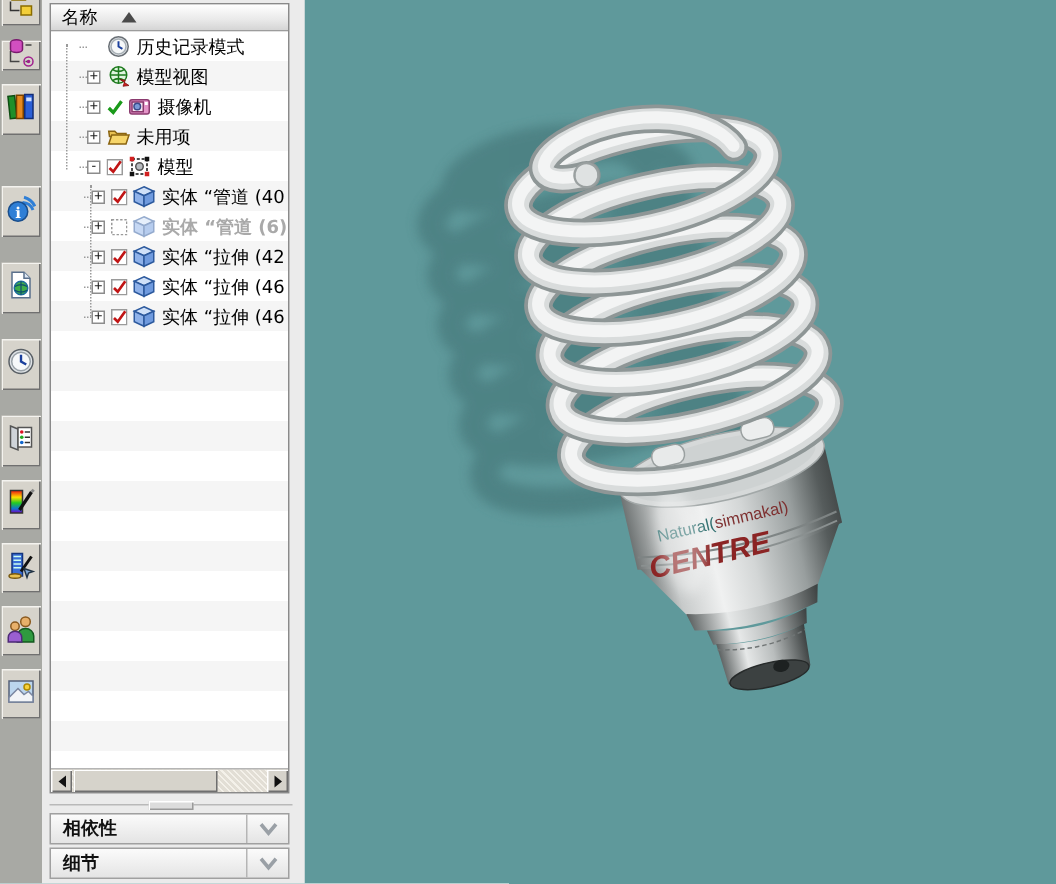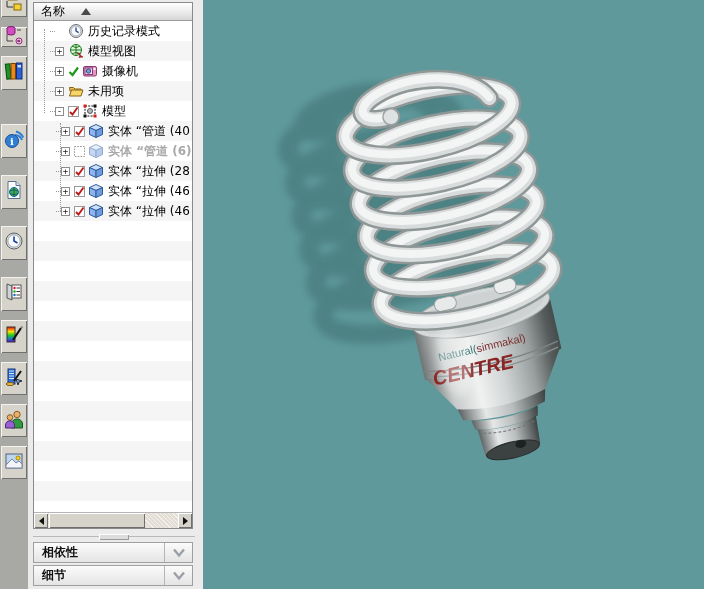--- a/index.html
+++ b/index.html
@@ -25,21 +25,21 @@
            border-bottom:7px solid #4a4a4a;margin-left:16px;}
 
   .treerows{position:relative;height:492px;overflow:hidden;
             background:repeating-linear-gradient(#ffffff 0 20px,#f5f5f5 20px 40px);}
   .gv{position:absolute;width:1px;border-left:1px dotted #9a9a9a;}
   .gv1{left:10px;top:8px;height:84px;}
   .gv2{left:26px;top:102px;height:88px;}
 
   .trow{height:20px;display:flex;align-items:center;font-size:12px;color:#000;
         white-space:nowrap;overflow:hidden;}
-  .r-root{padding-left:16px;}
+  .r-root{padding-left:6px;margin-left:13px;}
   .r-child{padding-left:22px;}
   .stub{width:5px;height:1px;border-bottom:1px dotted #9a9a9a;margin-right:0;}
   .expand{width:9px;height:9px;box-sizing:border-box;border:1px solid #8c8c8c;background:#fff;
           font-size:9px;line-height:7px;text-align:center;margin-right:4px;flex:none;
           font-family:"DejaVu Sans Mono",monospace;color:#222;}
   .spacer13{width:13px;flex:none;}
   .chk{width:11px;height:11px;flex:none;margin-right:3px;}
   .ticon{width:16px;height:16px;flex:none;margin-right:4px;}
   .tlabel{overflow:hidden;}
   .dis .tlabel{color:#a9a9a9;font-weight:bold;}
@@ -338,21 +338,21 @@
                 <path d="M2 6 L4.5 8.5 L9.5 1.5" fill="none" stroke="#c11515" stroke-width="1.8"></path>
               </svg>
           </span>
           <span class="ticon">
             <svg viewBox="0 0 16 16">
                 <path d="M8 1.5 L14.5 4.5 L8 7.5 L1.5 4.5 Z" fill="#cfe0f8" stroke="#2d5a9e"></path>
                 <path d="M1.5 4.5 L8 7.5 V14.5 L1.5 11.5 Z" fill="#8fb2ea" stroke="#2d5a9e"></path>
                 <path d="M14.5 4.5 L8 7.5 V14.5 L14.5 11.5 Z" fill="#6f9ade" stroke="#2d5a9e"></path>
               </svg>
           </span>
-          <span class="tlabel">实体 “拉伸 (28</span>
+          <span class="tlabel">实体 “拉伸 (42</span>
         </div>
 
         <div class="trow r-child">
           <span class="stub"></span>
           <span class="expand">+</span>
           <span class="chk">
             <svg viewBox="0 0 11 11">
                 <rect x=".5" y=".5" width="10" height="10" fill="#fff" stroke="#9a9a9a"></rect>
                 <path d="M2 6 L4.5 8.5 L9.5 1.5" fill="none" stroke="#c11515" stroke-width="1.8"></path>
               </svg>

